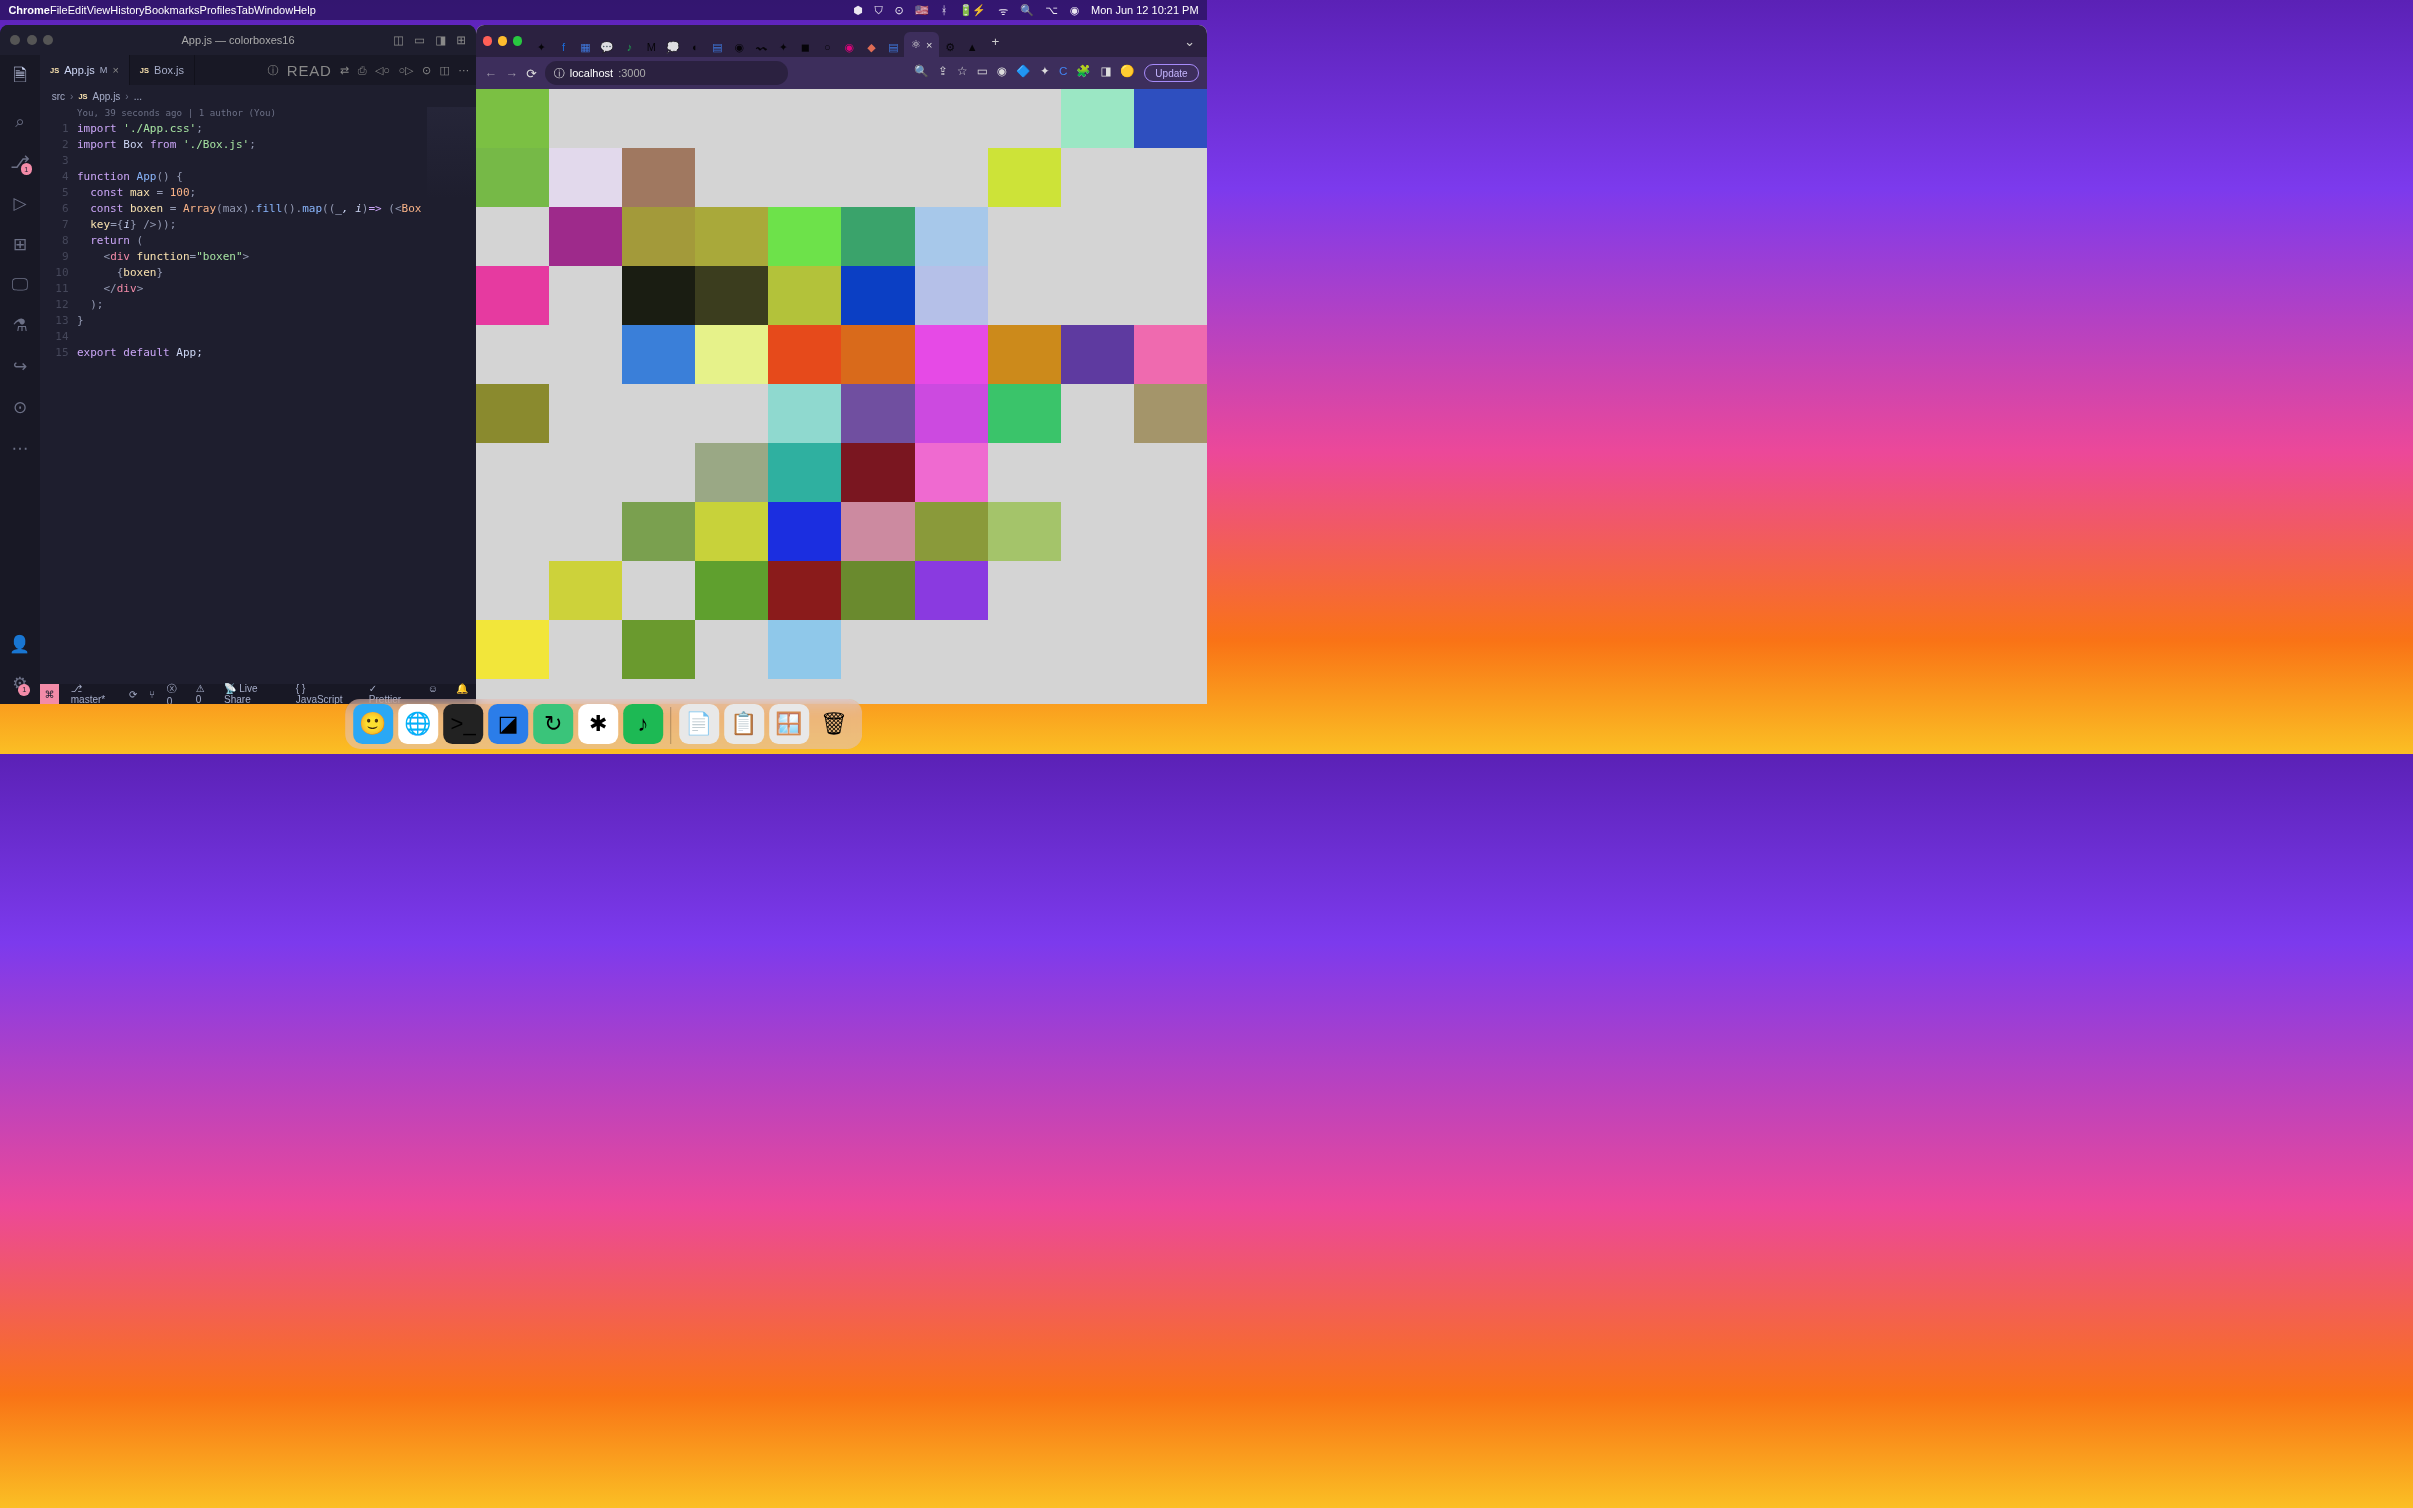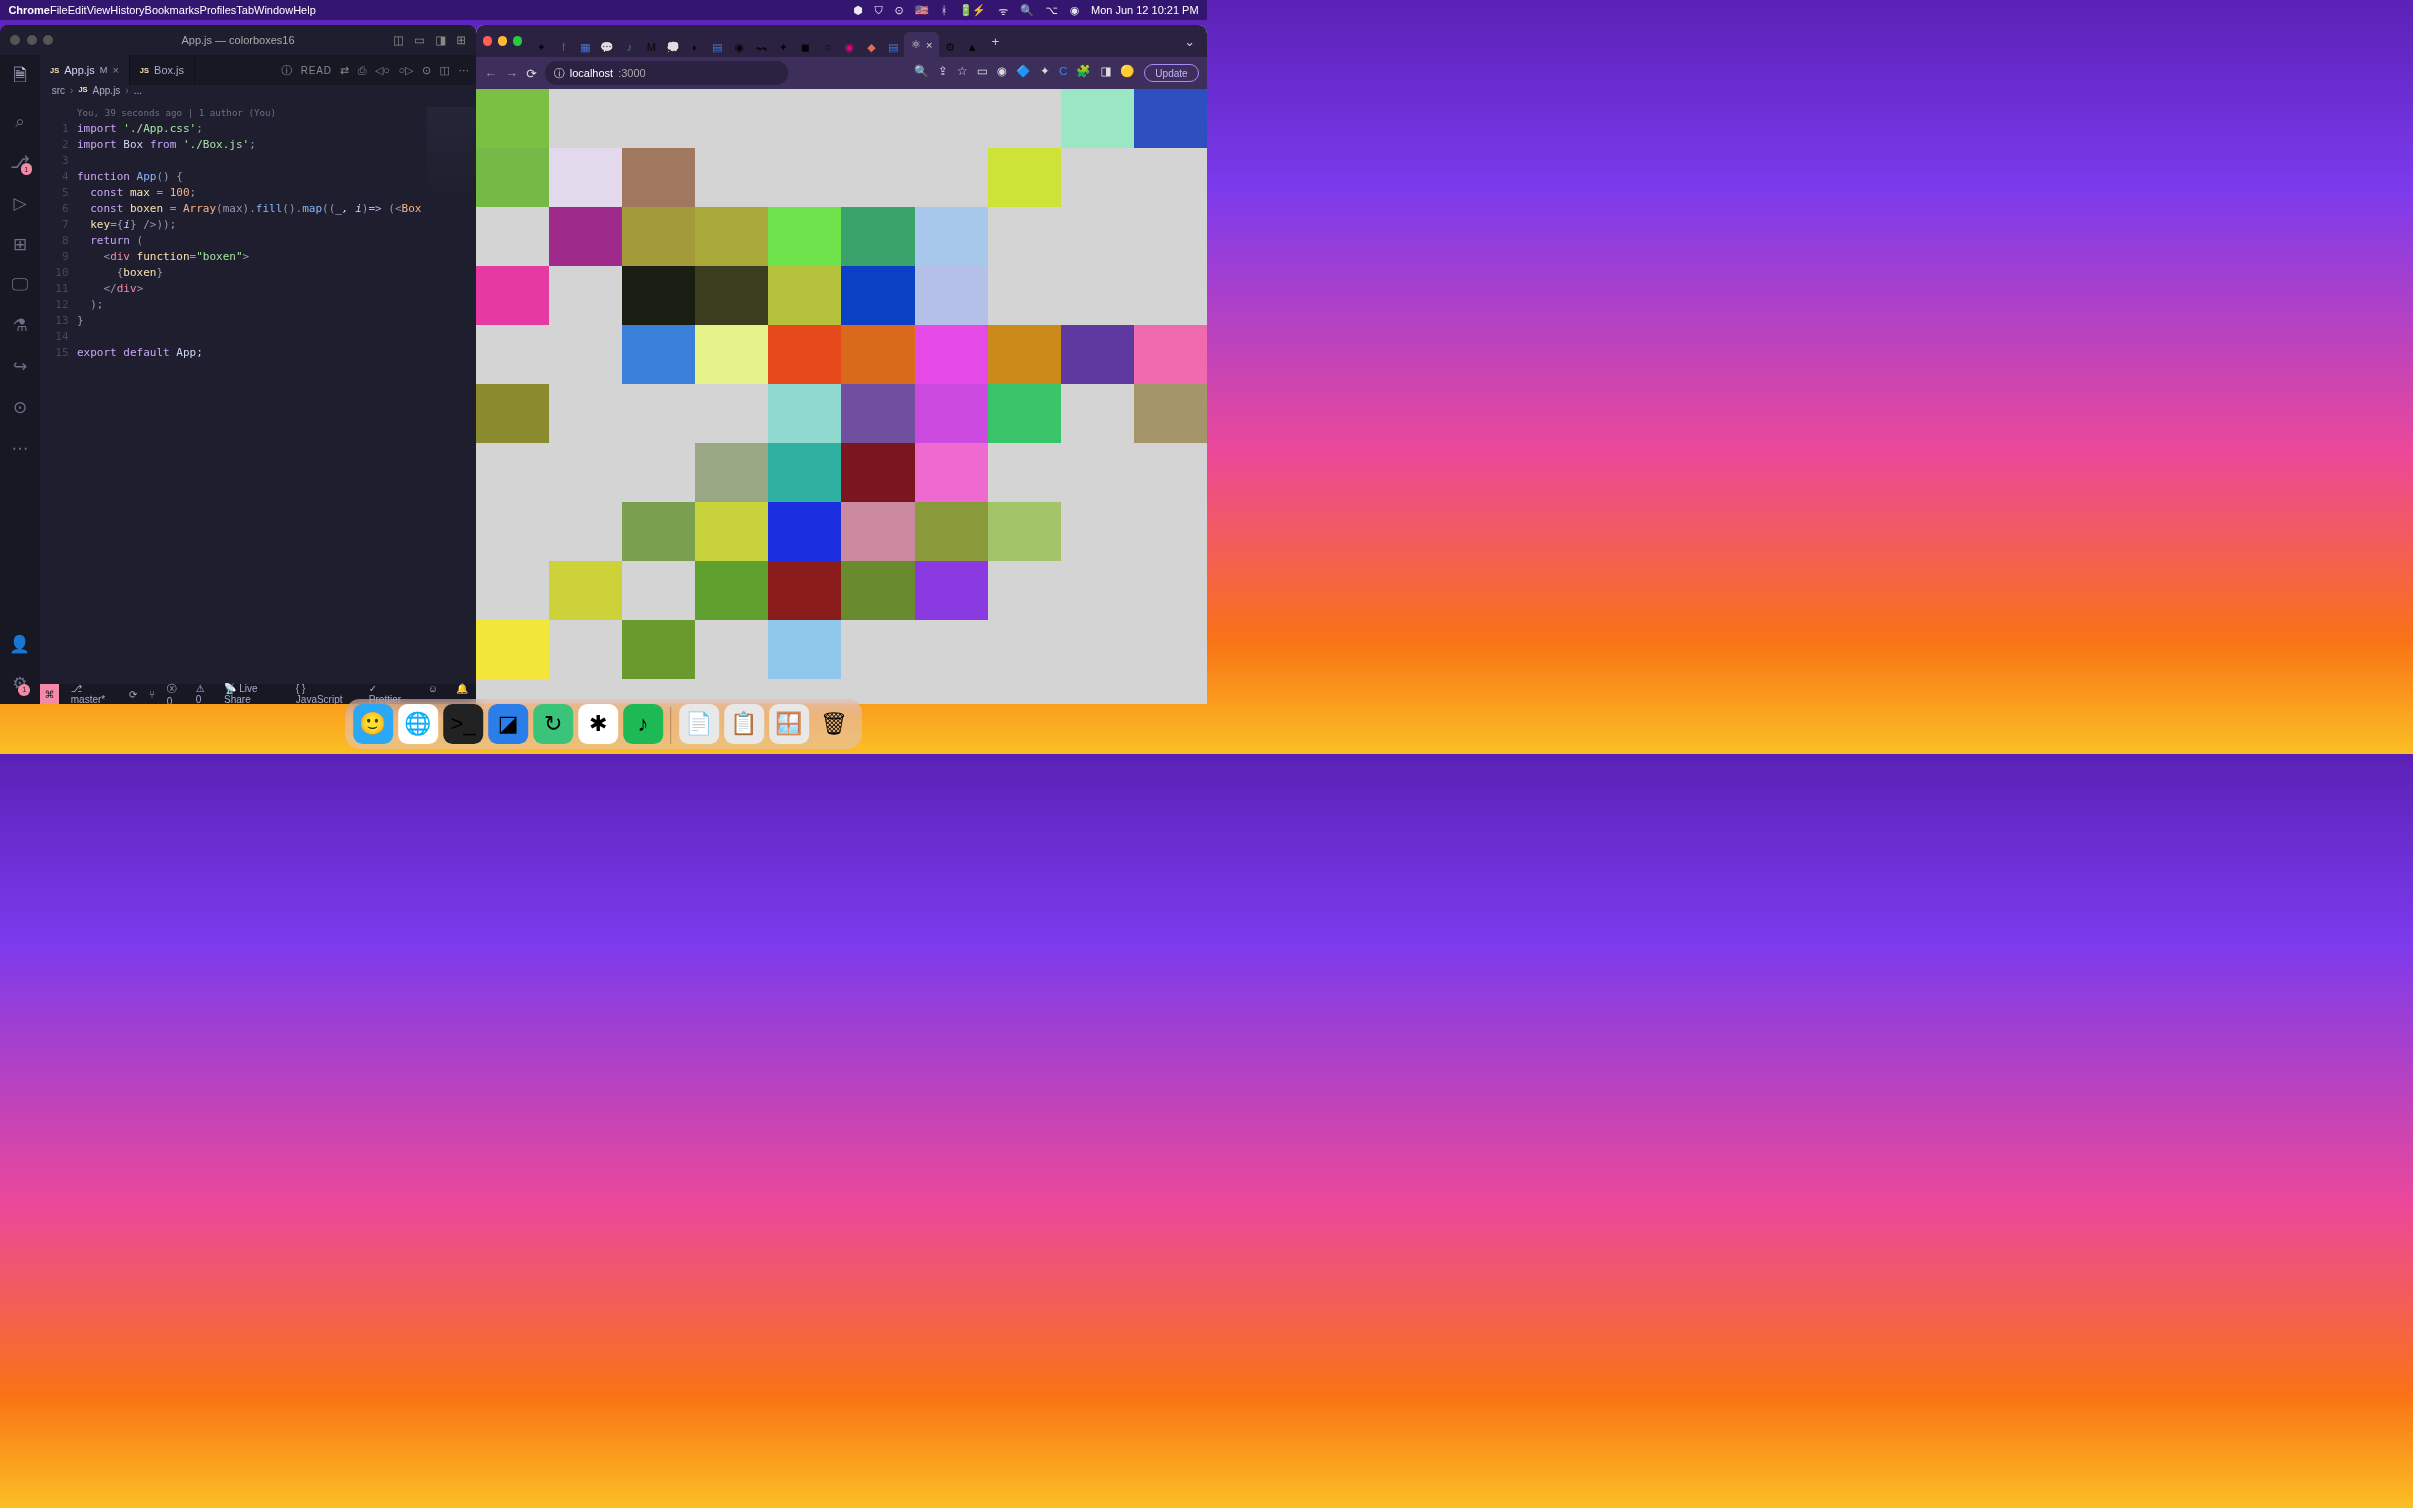--- a/index.html
+++ b/index.html
@@ -72,24 +72,24 @@
 .vs-tab {
   height: 100%; display: flex; align-items: center; gap: 5px;
   padding: 0 10px; font-size: 11px; color: #a6adc8;
   border-right: 0.8px solid #11111b;
 }
 .vs-tab.active { background: #1e1e2e; color: #cdd6f4; }
 .js-badge { font-size: 7.5px; font-weight: 700; color: #f9e2af; }
 .tab-m { font-size: 9.2px; color: #a6adc8; }
 .tab-close { color: #888; }
 .vs-tabs-right { margin-left: auto; display: flex; gap: 8.4px; color: #888; font-size: 11px; align-items:center; }
-.read-badge { font-size: 10px; letter-spacing: 0.8px; }
+.read-badge { font-size: 15px; letter-spacing: 0.8px; }
 
 .vs-breadcrumb {
-  height: 22px; display: flex; gap: 5px;
+  height: 22px; display: flex; align-items: center; gap: 5px;
   padding: 0 11.7px; font-size: 10px; color: #a6adc8;
 }
 .vs-breadcrumb .sep { color: #6c7086; }
 
 .vs-code-area { flex: 1; display: flex; position: relative; font-family: "Menlo", monospace; font-size: 11px; }
 .gutter { width: 37px; text-align: right; color: #45475a; padding-right: 8.4px; }
 .gutter div { height: 16px; line-height: 16px; }
 .codelines { flex: 1; }
 .codelines .ln { height: 16px; line-height: 16px; white-space: pre; }
 .codelens { font-size: 9.2px; color: #6c7086; padding-left: 0; height: 14.2px; }

